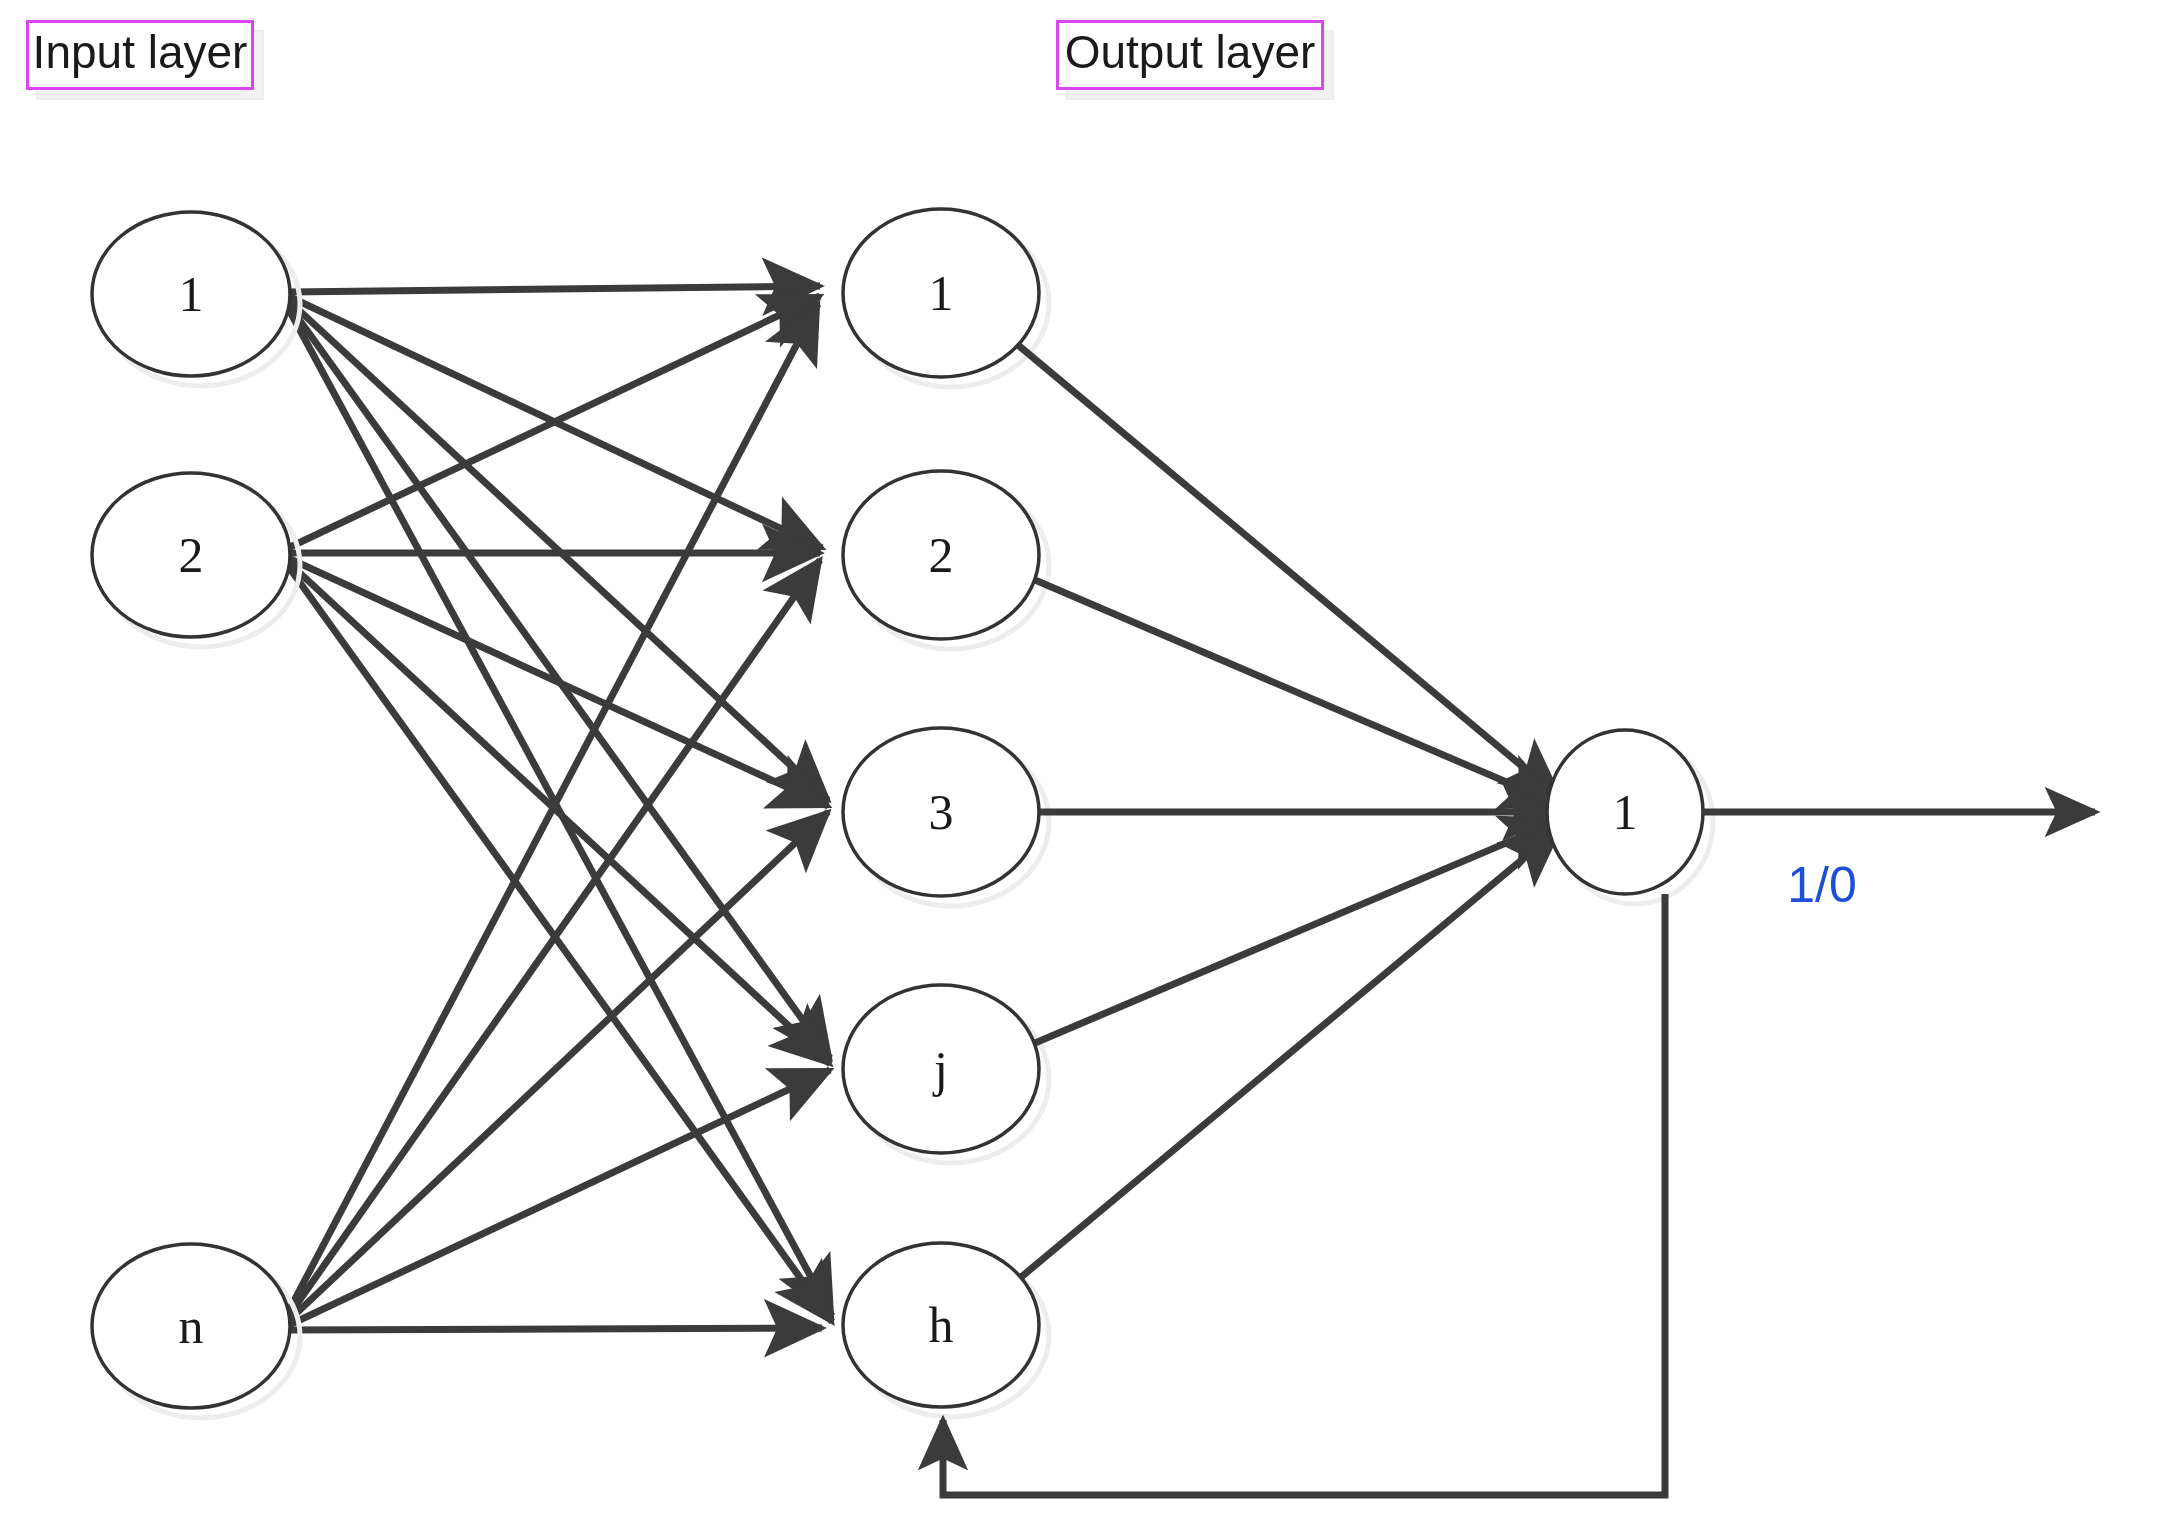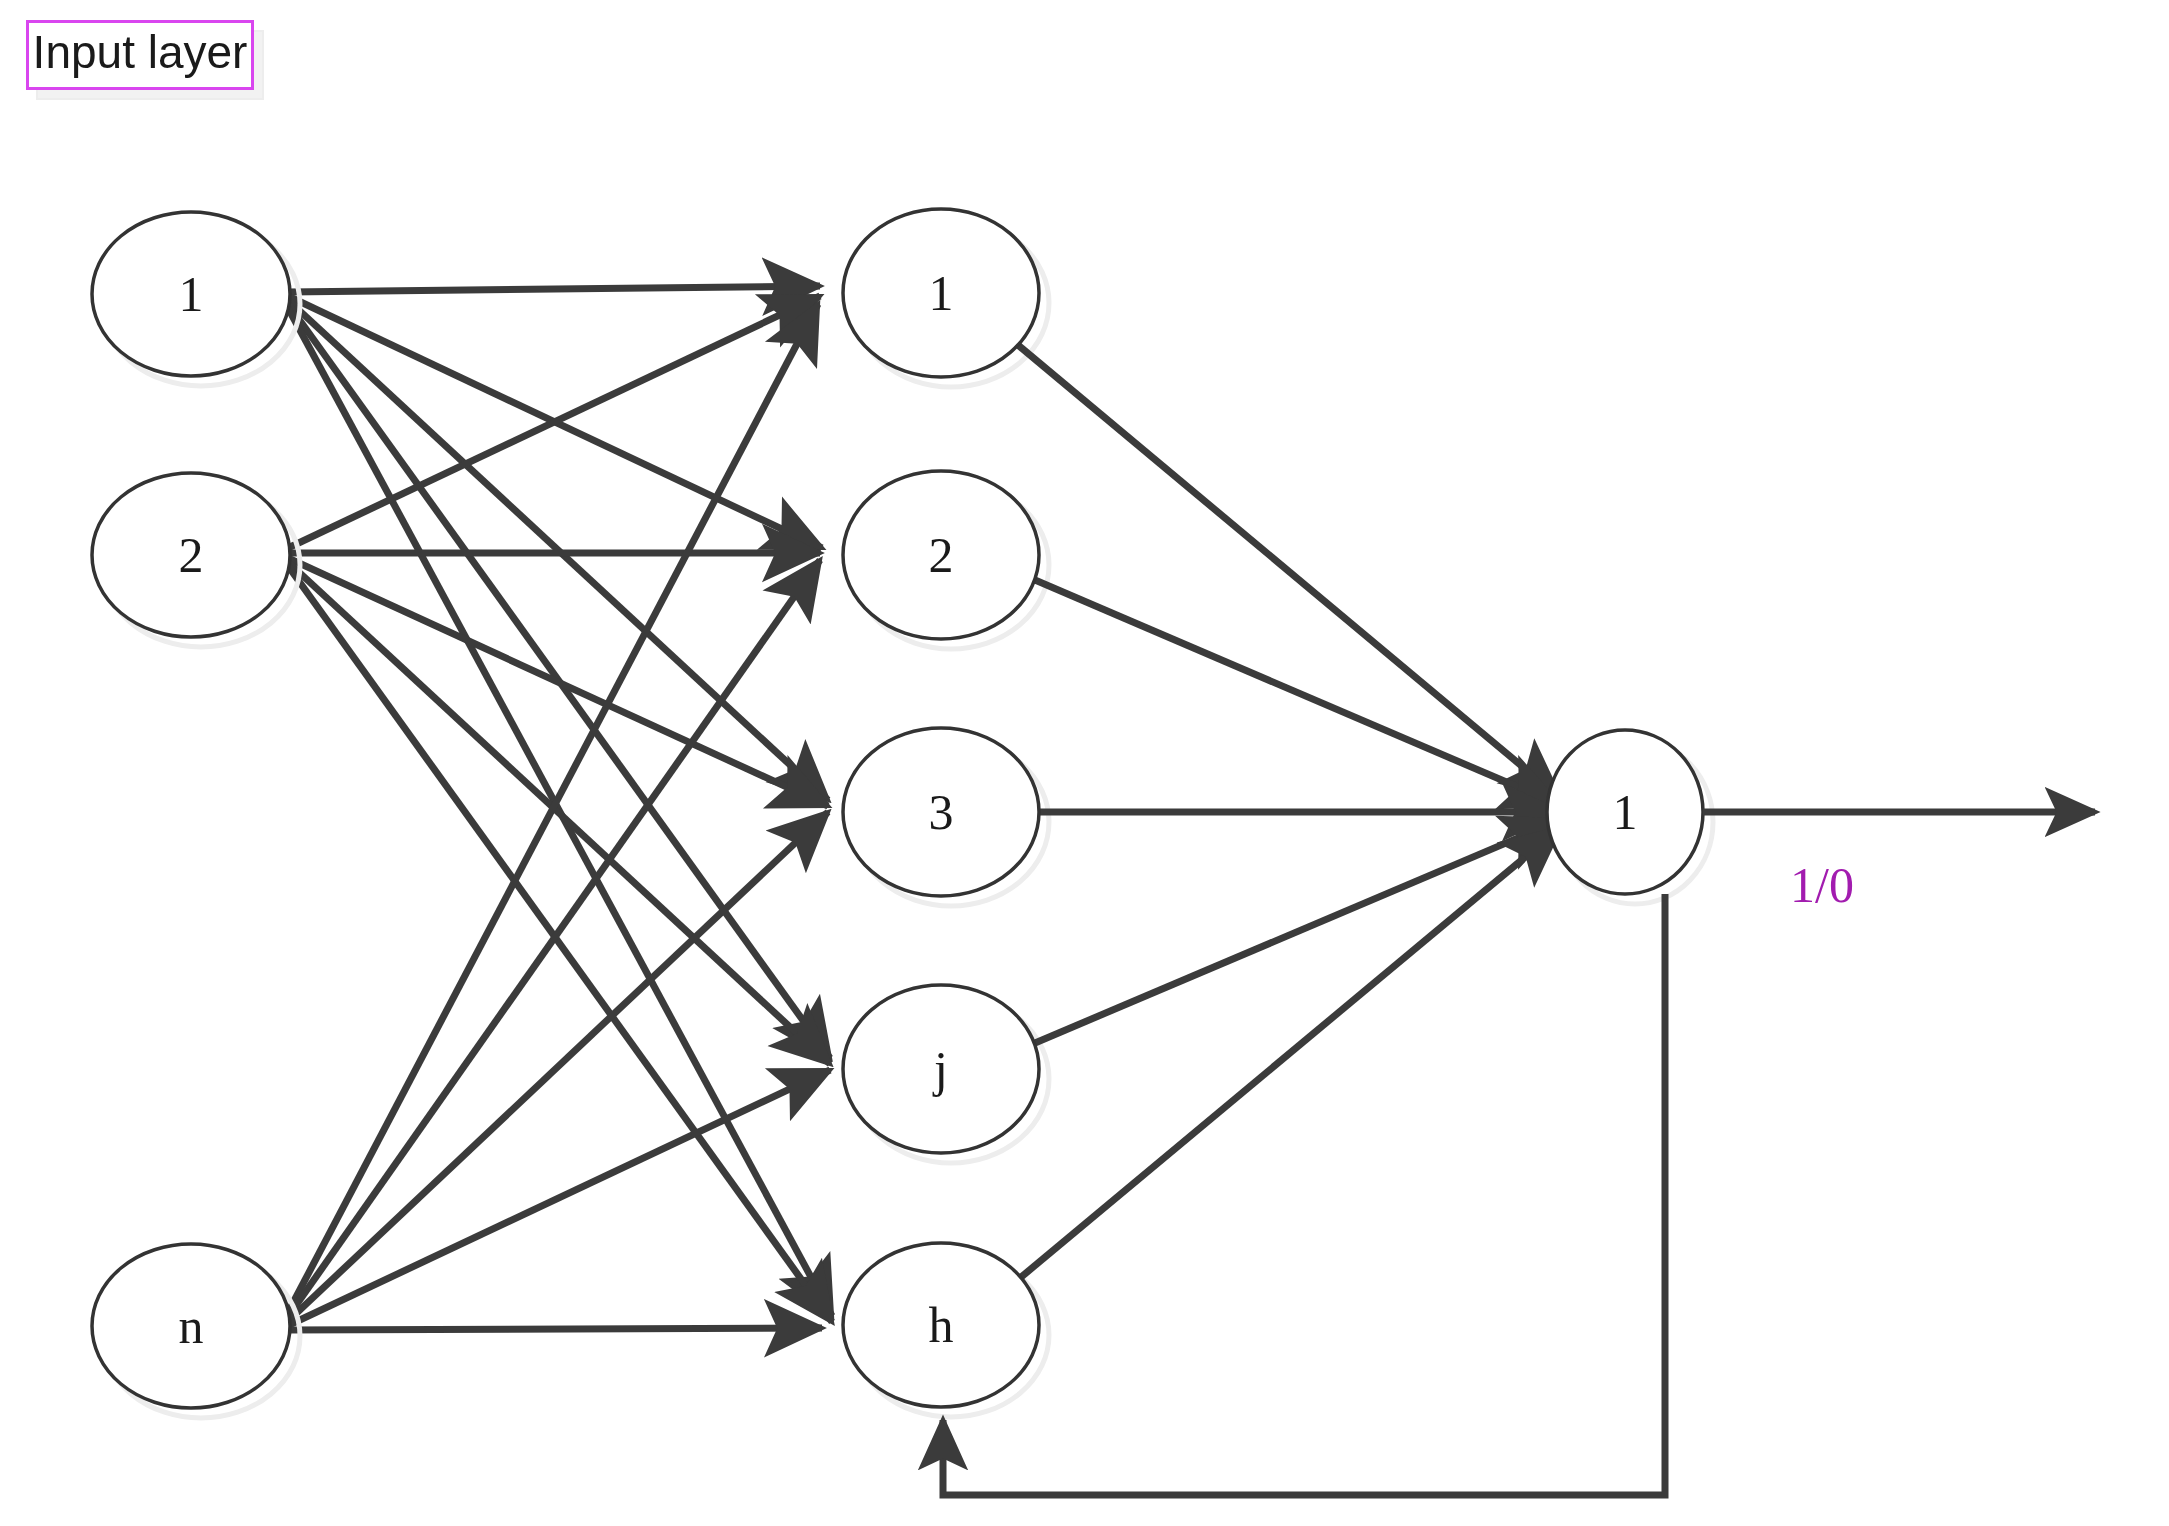--- a/index.html
+++ b/index.html
@@ -49,23 +49,23 @@
     font-family: "Liberation Serif", serif;
     font-size: 50px;
     color: #1a1a1a;
     text-align: center;
     line-height: 1;
     transform: translate(-50%, -50%);
     white-space: nowrap;
   }
   .edge-label {
     position: absolute;
-    font-family: Liberation Serif, serif;
+    font-family: Liberation Sans, sans-serif;
     font-size: 50px;
-    color: #a21caf;
+    color: #1d4ed8;
     transform: translate(-50%, -50%);
     white-space: nowrap;
   }
 </style>
 </head>
 <body>
 
 <div id="canvas">
 
   <svg id="diagram-svg" viewBox="0 0 2169 1526">
@@ -138,20 +138,23 @@
     <g stroke="#3b3b3b" stroke-width="7" fill="none" stroke-linejoin="miter">
       <path d="M1665,894 L1665,1495 L943,1495 L943,1420" marker-end="url(#arrowSmall)"></path>
     </g>
   </svg>
 
   <div class="layer-label-box" style="left:26px; top:20px; width:228px; height:70px;">
     <span class="layer-label-text">Input layer</span>
   </div>
 
 
+  <div class="layer-label-box" style="left:1056px; top:20px; width:268px; height:70px;">
+    <span class="layer-label-text">Output layer</span>
+  </div>
 
   <div class="node-label" style="left:191px; top:294px;">1</div>
   <div class="node-label" style="left:191px; top:555px;">2</div>
   <div class="node-label" style="left:191px; top:1326px;">n</div>
 
   <div class="node-label" style="left:941px; top:293px;">1</div>
   <div class="node-label" style="left:941px; top:555px;">2</div>
   <div class="node-label" style="left:941px; top:812px;">3</div>
   <div class="node-label" style="left:941px; top:1069px;">j</div>
   <div class="node-label" style="left:941px; top:1325px;">h</div>

